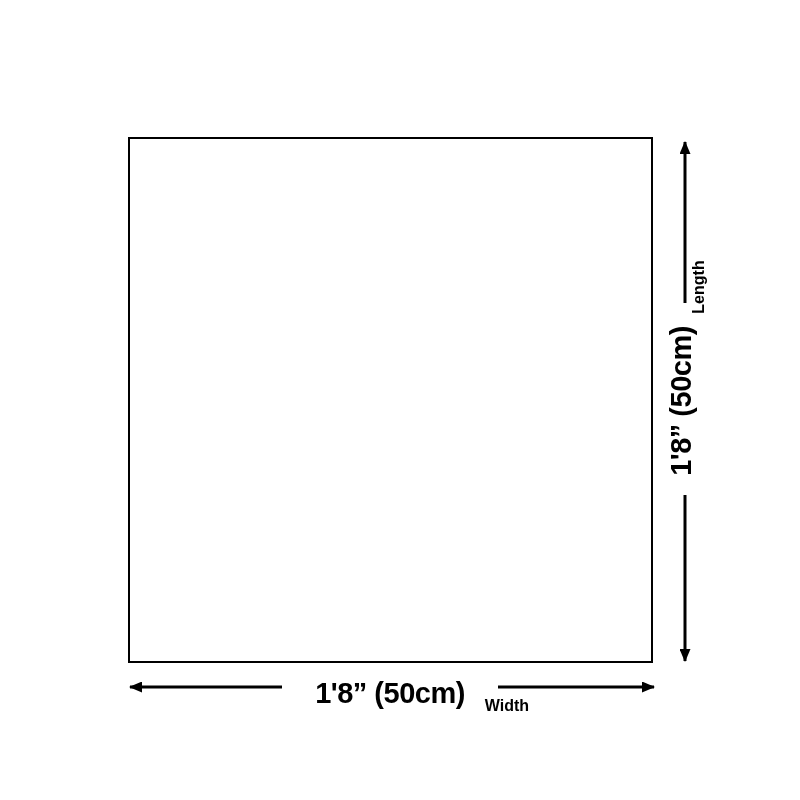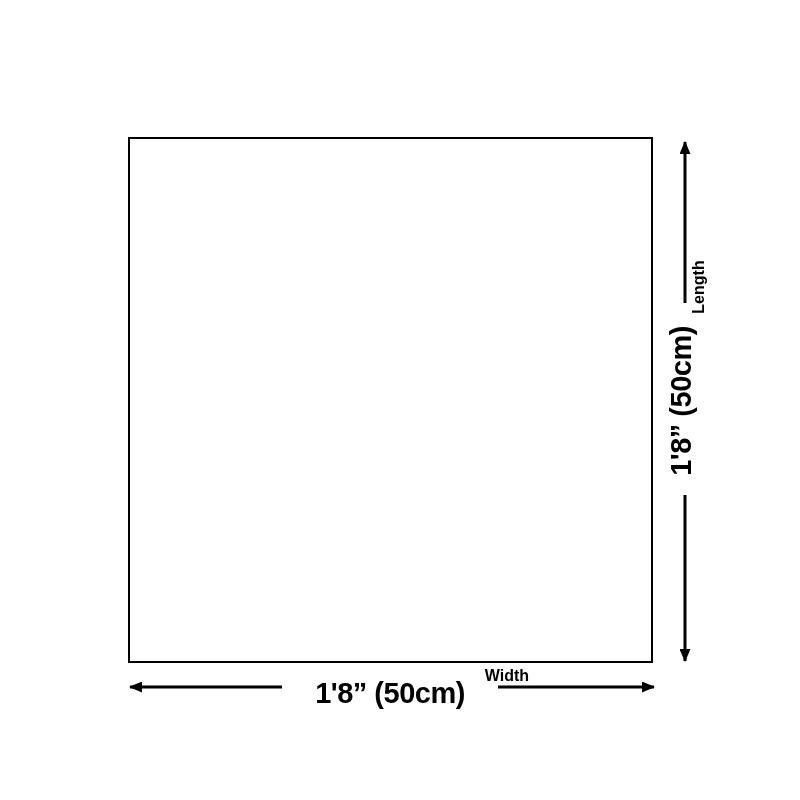--- a/index.html
+++ b/index.html
@@ -70,15 +70,15 @@
     <line x1="282" y1="687" x2="130" y2="687" stroke="#000000" stroke-width="3" marker-end="url(#arrowhead)"></line>
     <line x1="498" y1="687" x2="654" y2="687" stroke="#000000" stroke-width="3" marker-end="url(#arrowhead)"></line>
   </svg>
 
   <div class="dim-label big v-center" style="left:681px; top:401px;">1'8” (50cm)</div>
 
   <div class="dim-label small v-center" style="left:699px; top:287px;">Length</div>
 
   <div class="dim-label big h-center" style="left:390px; top:693px;">1'8” (50cm)</div>
 
-  <div class="dim-label small h-center" style="left:507px; top:676px;">Width</div>
+  <div class="dim-label small h-center" style="left:507px; top:706px;">Width</div>
 
 </div>
 
 </body></html>

